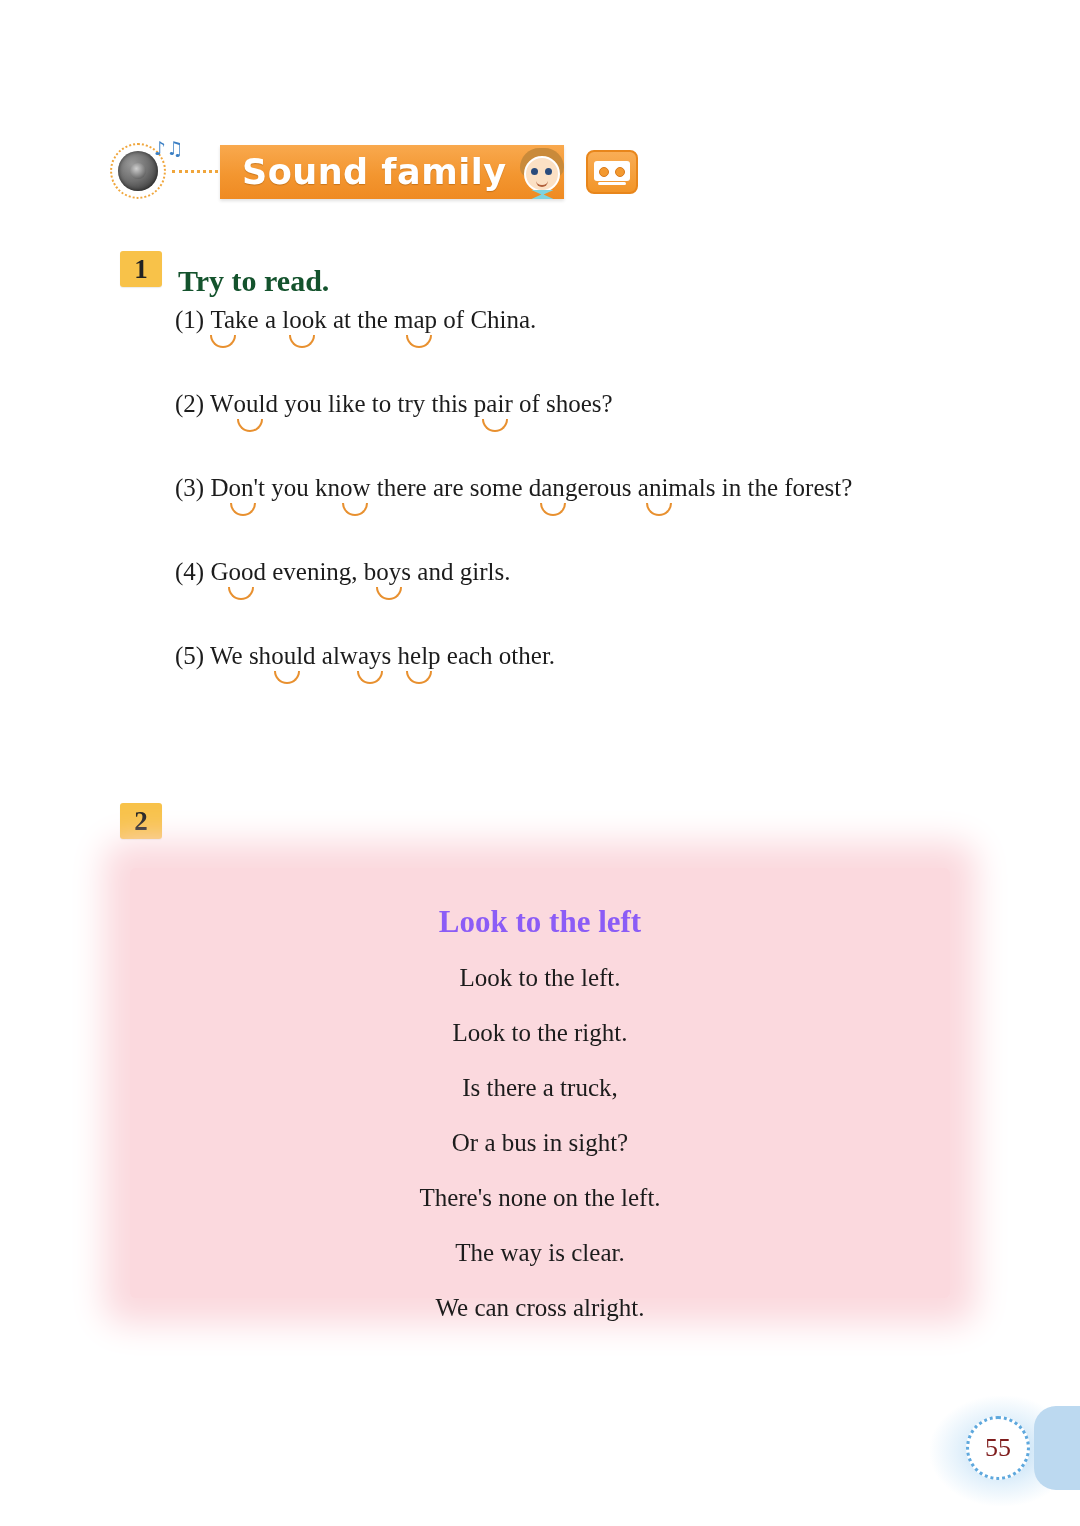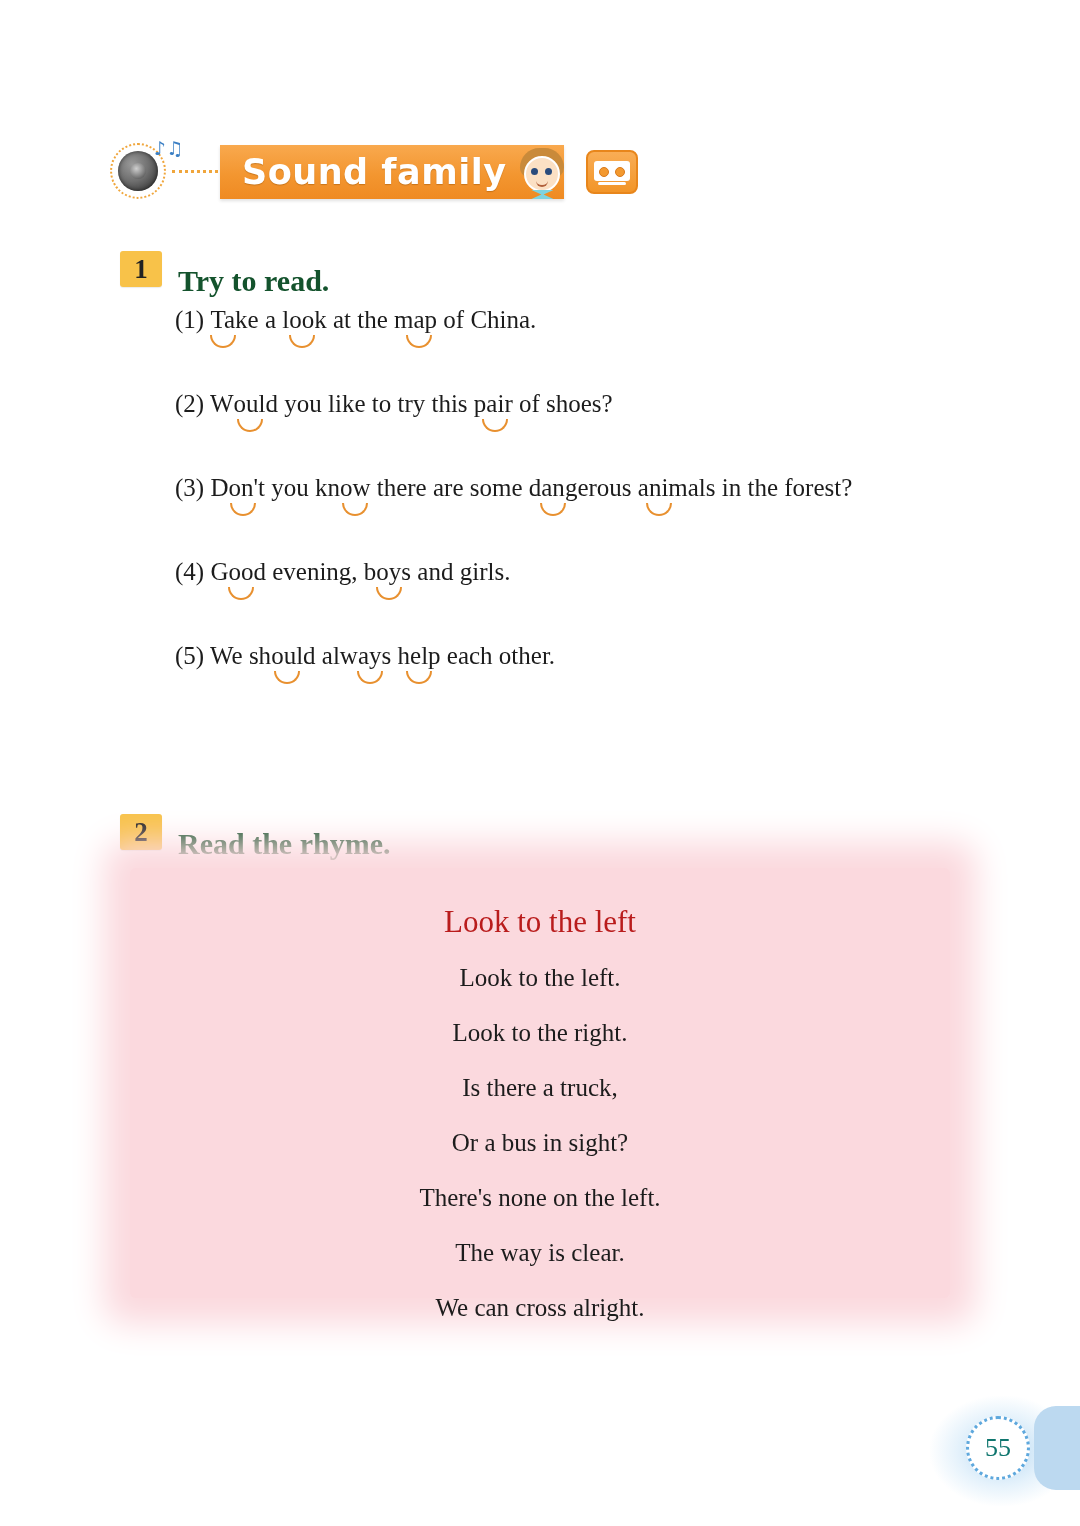--- a/index.html
+++ b/index.html
@@ -254,23 +254,23 @@
   }
   .rhyme-content {
     position: absolute;
     left: 130px;
     top: 868px;
     width: 820px;
     text-align: center;
   }
   .rhyme-title {
     font-family: "Liberation Serif", serif;
-    font-weight: normal;
+    font-weight: bold;
     font-size: 31px;
-    color: #b91c1c;
+    color: #8b5cf6;
     margin-top: 36px;
     margin-bottom: 24px;
   }
   .rhyme-line {
     font-size: 25px;
     color: #1c1c1c;
     margin-bottom: 27px;
   }
 
   
@@ -281,21 +281,21 @@
     width: 64px;
     height: 64px;
     border-radius: 50%;
     background: #ffffff;
     border: 3px dotted #5ea8dd;
     box-sizing: border-box;
     display: flex;
     align-items: center;
     justify-content: center;
     font-size: 26px;
-    color: #0f766e;
+    color: #7f1d1d;
     font-family: "Liberation Serif", serif;
     z-index: 3;
     text-align: right;
   }
   .page-tab {
     position: absolute;
     right: 0;
     bottom: 36px;
     width: 46px;
     height: 84px;
@@ -350,21 +350,20 @@
 <div class="sentences">
     <div class="sentence"><span>(1) </span><span class="mark">Ta</span><span>ke a l</span><span class="mark">oo</span><span>k at the m</span><span class="mark">a</span><span>p of China.</span></div>
     <div class="sentence"><span>(2) W</span><span class="mark">oul</span><span>d you like to try this p</span><span class="mark">ai</span><span>r of shoes?</span></div>
     <div class="sentence"><span>(3) D</span><span class="mark">on'</span><span>t you kn</span><span class="mark">ow</span><span> there are some d</span><span class="mark">an</span><span>gerous a</span><span class="mark">ni</span><span>mals in the forest?</span></div>
     <div class="sentence"><span>(4) G</span><span class="mark">oo</span><span>d evening, b</span><span class="mark">oy</span><span>s and girls.</span></div>
     <div class="sentence"><span>(5) We sh</span><span class="mark">oul</span><span>d alw</span><span class="mark">ay</span><span>s h</span><span class="mark">el</span><span>p each other.</span></div>
   </div>
 
 <div class="task" id="task2">
   <div class="task-num">2</div>
-  <div class="task-title">Read the rhyme.</div>
 </div>
 
 <div class="rhyme-box"></div>
 <div class="rhyme-content">
   <div class="rhyme-title">Look to the left</div>
   <div id="rhyme-lines">
       <div class="rhyme-line">Look to the left.</div>
       <div class="rhyme-line">Look to the right.</div>
       <div class="rhyme-line">Is there a truck,</div>
       <div class="rhyme-line">Or a bus in sight?</div>

